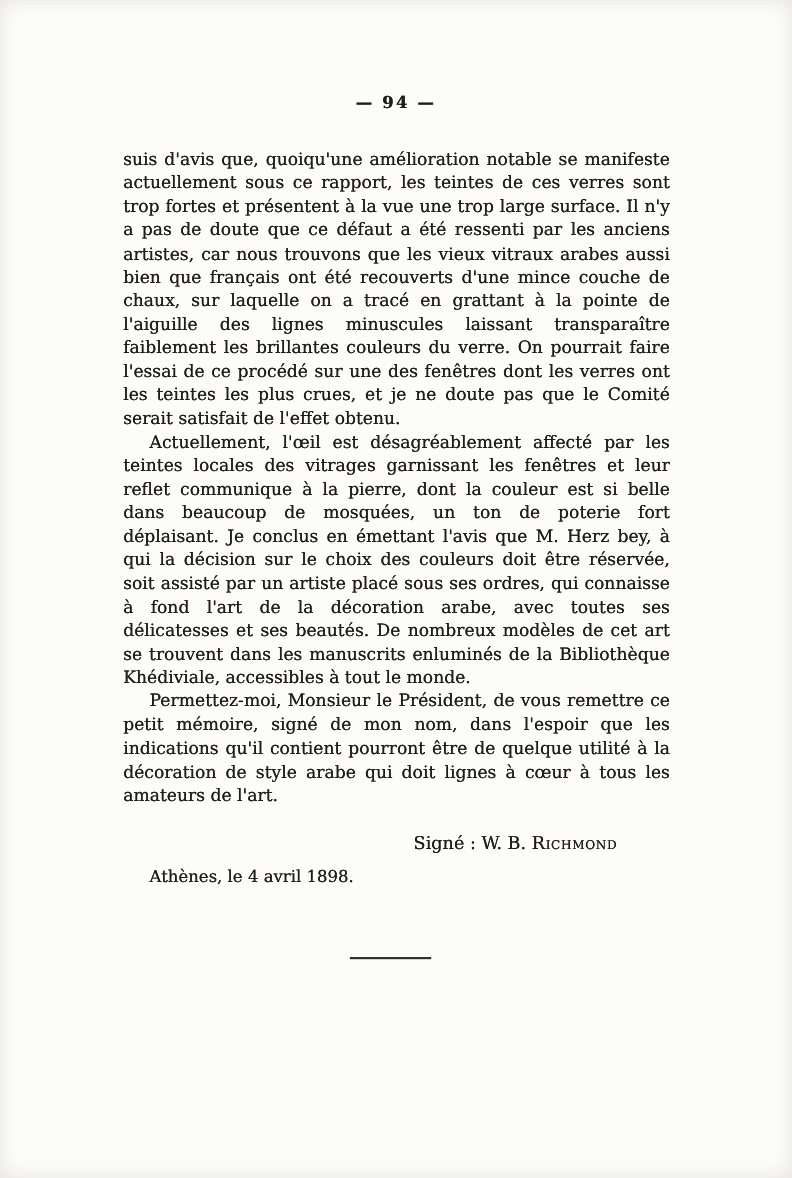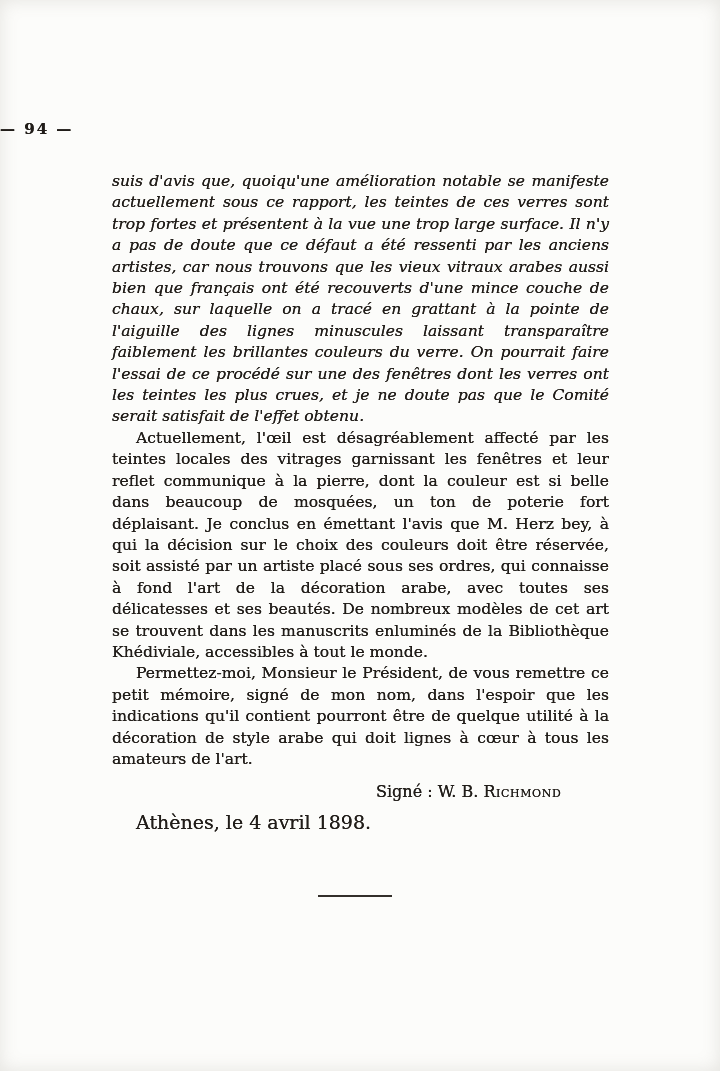--- a/index.html
+++ b/index.html
@@ -12,56 +12,56 @@
     width: 720px;
     height: 1071px;
     margin: 0 auto;
     background: #fcfcfa;
     box-shadow: inset 0 0 18px rgba(120,115,105,0.18);
     color: #211d19;
     font-family: "DejaVu Serif", "Liberation Serif", serif;
     overflow: hidden;
   }
   .page-number {
-    padding-top: 120px;
+    padding-top: 84px;
+    text-align: center;
     font-size: 15px;
     font-weight: bold;
     letter-spacing: 2px;
     text-shadow: 0 0 0.4px currentColor;
   }
   .text-block {
     margin-left: 112px;
     margin-top: 33px;
     width: 497px;
     text-align: justify;
     font-size: 15.6px;
     line-height: 21.4px;
     text-shadow: 0 0 0.4px currentColor;
   }
   .para {
     margin: 0;
     text-indent: 24px;
   }
   .para.no-indent {
     text-indent: 0;
-    font-style: italic;
   }
   .signature {
-    margin-top: 11px;
+    margin-top: 22px;
     padding-left: 264px;
     font-size: 16px;
     text-align: left;
   }
   .smallcaps {
     font-variant: small-caps;
     letter-spacing: 0.6px;
   }
   .dateline {
     margin-top: 9px;
-    font-size: 19px;
+    font-size: 15px;
     text-indent: 24px;
     text-align: left;
   }
   .divider {
     width: 74px;
     height: 2px;
     background: #332f2a;
     margin: 62px 0 0 318px;
   }
 </style>

